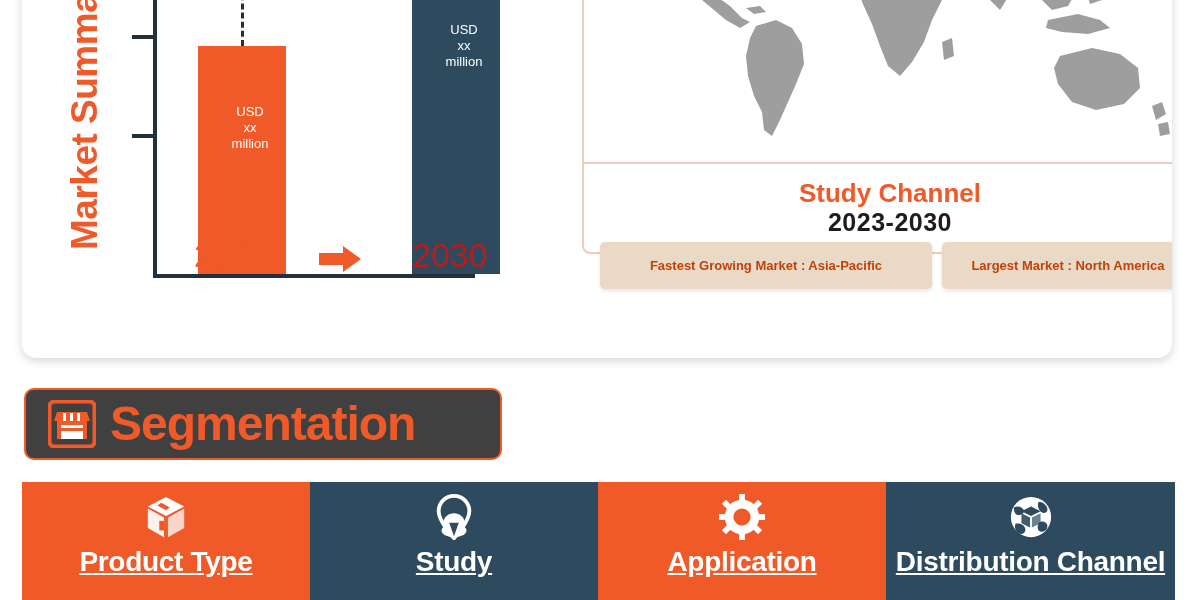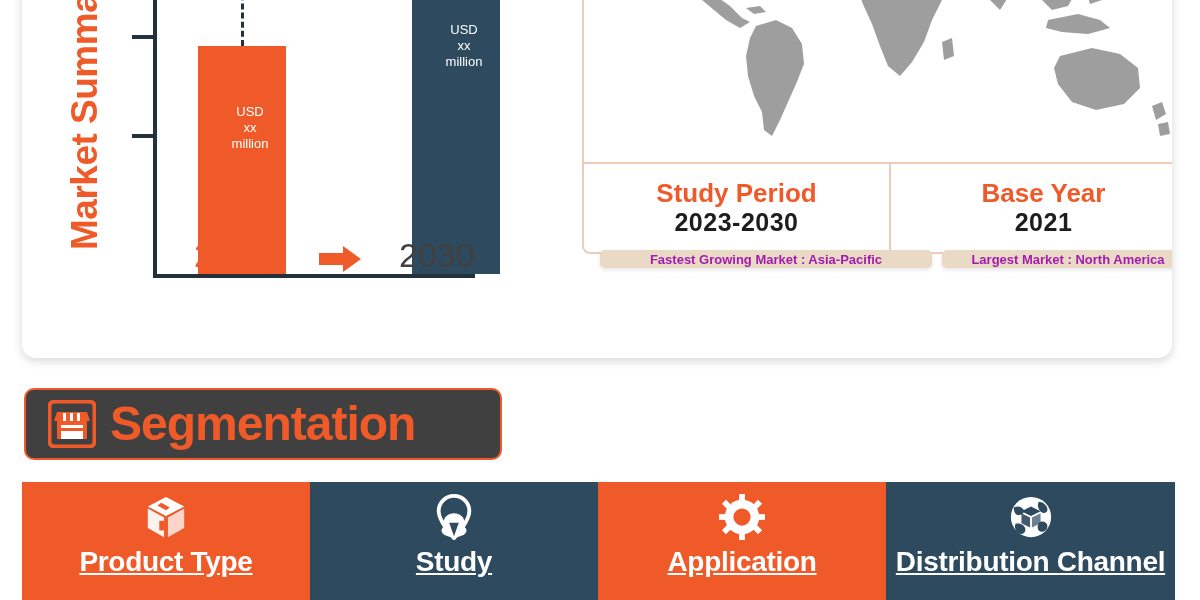--- a/index.html
+++ b/index.html
@@ -45,21 +45,21 @@
     position:absolute;left:8px;width:100%;text-align:center;
     color:#ffffff;font-size:13px;line-height:16px;
   }
   #bar-2023{left:176px;height:228px;background:#ef5a28;}
   #bar-2023 .bar-label{top:58px;}
   #bar-2030{left:390px;height:330px;background:#2d4a5e;}
   #bar-2030 .bar-label{top:78px;}
 
   .xlabel{position:absolute;top:282px;font-size:34px;font-weight:normal;}
   #xlabel-2023{left:172px;color:#ef5a28;}
-  #xlabel-2030{left:377px;color:#404040;}
+  #xlabel-2030{left:390px;color:#b91c1c;}
 
   #growth-arrow{position:absolute;left:297px;top:292px;width:42px;height:26px;}
 
   
   #map-panel{
     position:absolute;left:560px;top:-34px;width:612px;height:330px;
     border:2px solid #f0cbb9;border-radius:8px;background:#ffffff;
     overflow:hidden;
   }
   #map-area{position:absolute;left:0;top:0;width:100%;height:240px;background:#fff;}
@@ -68,24 +68,24 @@
   #year-table{
     position:absolute;left:0;top:240px;width:100%;height:86px;
     border-top:2px solid #f0cbb9;display:flex;
   }
   .year-cell{flex:1;display:flex;flex-direction:column;align-items:center;justify-content:center;}
   #year-cell-base{border-left:2px solid #f0cbb9;}
   .year-title{color:#ef5a28;font-size:26px;font-weight:bold;line-height:30px;}
   .year-value{color:#1d1d1d;font-size:25px;font-weight:bold;line-height:28px;letter-spacing:.5px;}
 
   .market-pill{
-    position:absolute;top:296px;height:18px;
+    position:absolute;top:288px;height:47px;
     background:#ead9c4;border-radius:5px;
     display:flex;align-items:center;justify-content:center;
-    color:#a21caf;font-size:13px;font-weight:bold;
+    color:#c2410c;font-size:13px;font-weight:bold;
     box-shadow:0 2px 4px rgba(0,0,0,.10);
   }
   #pill-fastest{left:578px;width:332px;}
   #pill-largest{left:920px;width:252px;}
 
   
   #segmentation-header{
     position:absolute;left:24px;top:388px;width:478px;height:72px;
     border:2px solid #ef5a28;border-radius:10px;background:#404040;
     display:flex;align-items:center;gap:14px;padding-left:22px;
@@ -212,26 +212,22 @@
 
         <path d="M106 0 C106 0 88 2 88 18 C88 34 106 54 106 54 C106 54 124 34 124 18 C124 2 106 0 106 0 Z" fill="#2a5d9e"></path>
 
         <path d="M410 -4 C410 -4 392 -2 392 14 C392 32 410 54 410 54 C410 54 428 32 428 14 C428 -2 410 -4 410 -4 Z" fill="#2a5d9e"></path>
       </svg>
 
     </div>
 
     <div id="year-table">
       <div class="year-cell">
-        <div class="year-title">Study Period</div>
+        <div class="year-title">Study Channel</div>
         <div class="year-value">2023-2030</div>
-      </div>
-      <div class="year-cell" id="year-cell-base">
-        <div class="year-title">Base Year</div>
-        <div class="year-value">2021</div>
       </div>
     </div>
   </div>
 
   <div class="market-pill" id="pill-fastest">Fastest Growing Market : Asia-Pacific</div>
   <div class="market-pill" id="pill-largest">Largest Market : North America</div>
 </div>
 
 <div id="segmentation-header">
   <svg id="store-icon" viewBox="0 0 48 48">

